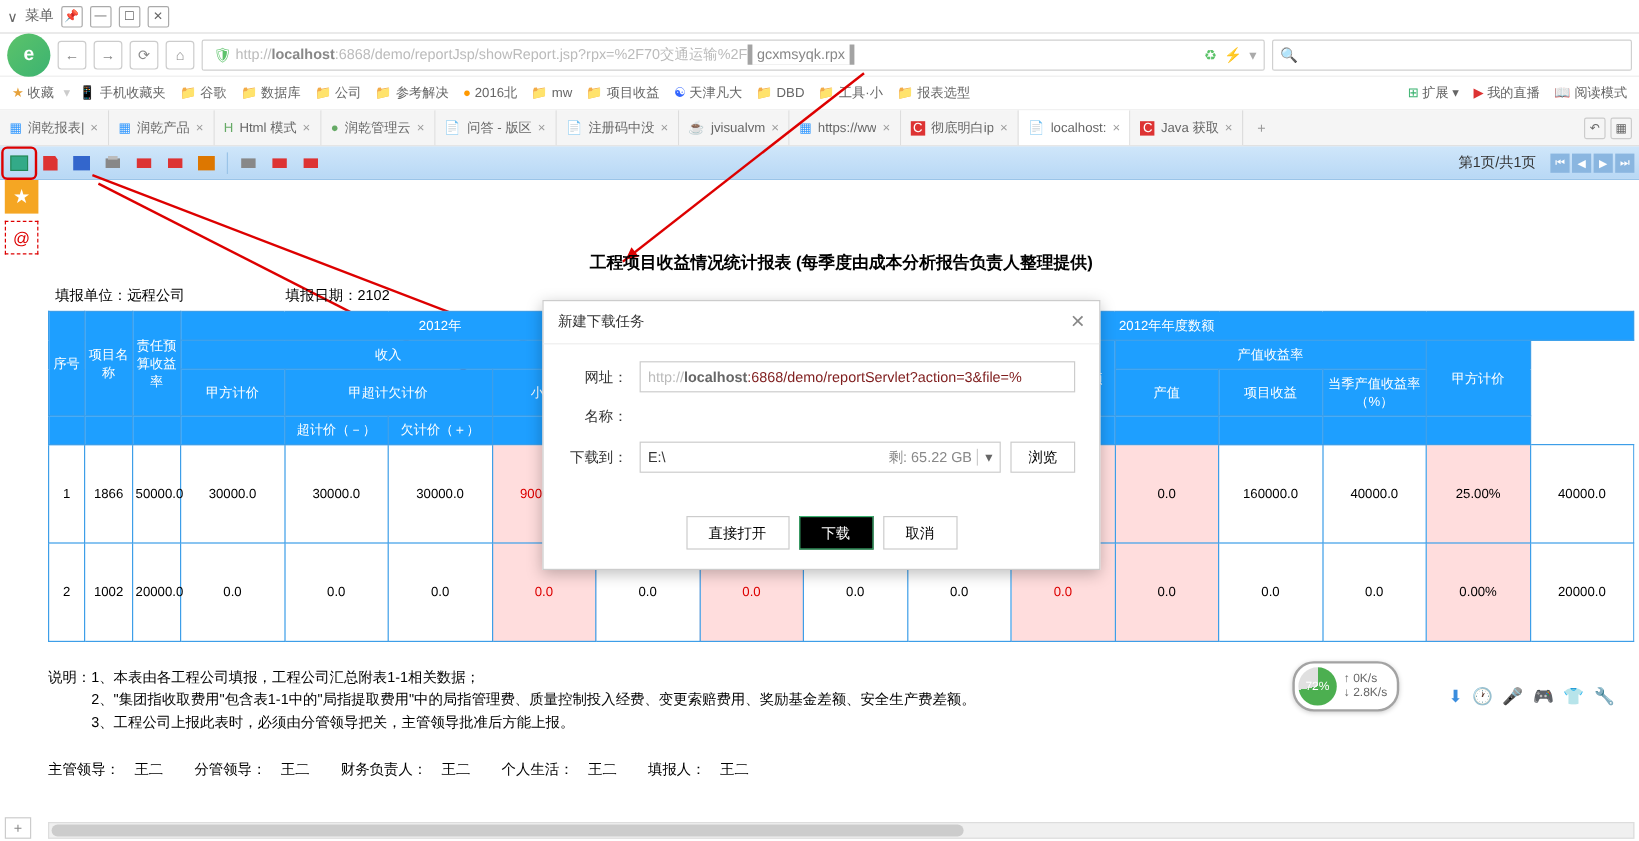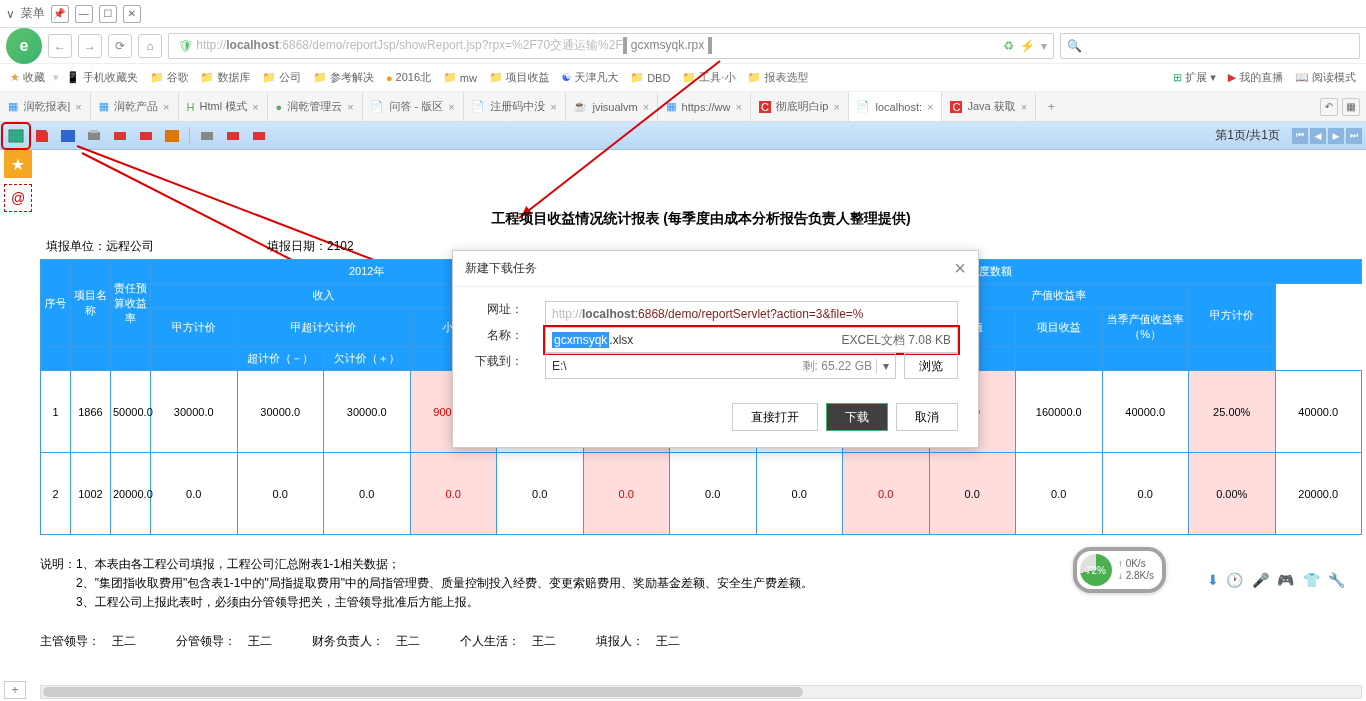--- a/index.html
+++ b/index.html
@@ -51,58 +51,58 @@
 .side { position: absolute; left: 0; top: 150px; width: 36px; display: flex; flex-direction: column; gap: 6px; align-items: center; }
 .side .star { width: 28px; height: 28px; background: #f5a623; color: #fff; display: flex; align-items: center; justify-content: center; font-size: 16px; }
 .side .at { width: 28px; height: 28px; border: 1px dashed #d00; color: #d00; display: flex; align-items: center; justify-content: center; font-size: 14px; }
 
 
 .redbox { outline: 2px solid #d00; outline-offset: 1px; }
 
 
 .content { position: absolute; left: 40px; top: 155px; right: 4px; bottom: 24px; overflow: hidden; }
 .rpt-title { text-align: center; font-weight: bold; font-size: 14px; margin: 55px 0 10px 0; }
-.rpt-meta { display: flex; gap: 113px; margin-bottom: 4px; font-size: 12px; padding: 0 6px; }
+.rpt-meta { display: flex; gap: 84px; margin-bottom: 4px; font-size: 12px; padding: 0 6px; }
 
 .tbl { border-collapse: collapse; width: 100%; table-layout: fixed; }
 .tbl th, .tbl td { border: 1px solid #3d9ee8; text-align: center; padding: 4px 2px; font-size: 11px; }
 .tbl th { background: #1e9fff; color: #fff; font-weight: normal; }
 .tbl td { height: 82px; }
 .tbl .red { color: #d00; background: #fdd; }
 .tbl .pink { background: #fdd; }
 
 .notes { margin-top: 20px; font-size: 12px; line-height: 1.6; }
-.foot { margin-top: 20px; font-size: 12px; display: flex; gap: 40px; }
-
-
-.dialog { position: absolute; left: 452px; top: 250px; width: 527px; background: #fff; border: 1px solid #ccc; box-shadow: 0 3px 12px rgba(0,0,0,0.25); z-index: 100; }
+.foot { margin-top: 20px; font-size: 12px; display: flex; gap: 26px; }
+
+
+.dialog { position: absolute; left: 452px; top: 250px; width: 465px; background: #fff; border: 1px solid #ccc; box-shadow: 0 3px 12px rgba(0,0,0,0.25); z-index: 100; }
 .dialog .dh { height: 36px; display: flex; align-items: center; padding: 0 12px; border-bottom: 1px solid #eee; }
 .dialog .dh .dt { flex: 1; font-size: 12px; color: #333; }
 .dialog .dh .dx { color: #888; font-size: 20px; }
 .dialog .db { padding: 14px 20px; }
-.dialog .row { display: flex; gap: 22px; }
+.dialog .row { display: flex; align-items: center; margin-bottom: 12px; gap: 10px; }
 .dialog .lbl { width: 50px; text-align: right; color: #333; }
 .dialog .inp { flex: 1; height: 26px; border: 1px solid #ccc; padding: 0 6px; display: flex; align-items: center; color: #aaa; font-size: 12px; }
 .dialog .inp .sel { background: #3399ff; color: #fff; padding: 1px 2px; }
 .dialog .inp.name { outline: 2px solid #d00; }
 .dialog .info { margin-left: auto; color: #666; }
 .dialog .sel-wrap { flex: 1; display: flex; }
 .dialog .selbox { flex: 1; height: 26px; border: 1px solid #ccc; display: flex; align-items: center; padding: 0 6px; }
 .dialog .selbox .caret { margin-left: 4px; border-left: 1px solid #ccc; padding-left: 6px; color: #666; }
 .dialog .browse { height: 26px; border: 1px solid #ccc; padding: 0 14px; display: flex; align-items: center; margin-left: 8px; }
-.dialog .df { display: flex; justify-content: flex-end; gap: 8px; padding: 10px 20px 16px; }
+.dialog .df { display: flex; justify-content: center; gap: 8px; padding: 10px 20px 16px; }
 .dialog .btn { height: 28px; padding: 0 18px; border: 1px solid #ccc; display: flex; align-items: center; background: #fff; }
-.dialog .btn.primary { background: #404040; color: #fff; border-color: #3cb371; }
+.dialog .btn.primary { background: #000000; color: #fff; border-color: #3cb371; }
 
 
 .arrow-line { position: absolute; height: 2px; background: #d00; transform-origin: 0 50%; }
 .arrow-line::after { content: ''; position: absolute; right: -2px; top: -4px; border: 5px solid transparent; border-left: 10px solid #d00; }
 
 
-.floatw { position: absolute; right: 200px; bottom: 108px; display: flex; align-items: center; background: #fff; border: 4px solid #a3a3a3; border-radius: 18px; padding: 3px 8px 3px 3px; gap: 6px; box-shadow: 0 1px 4px rgba(0,0,0,0.2); }
+.floatw { position: absolute; right: 200px; bottom: 108px; display: flex; align-items: center; background: #fff; border: 2px solid #a3a3a3; border-radius: 18px; padding: 3px 8px 3px 3px; gap: 6px; box-shadow: 0 1px 4px rgba(0,0,0,0.2); }
 .floatw .circ { width: 32px; height: 32px; border-radius: 16px; background: conic-gradient(#4caf50 0 72%, #e0e0e0 72% 100%); display: flex; align-items: center; justify-content: center; color: #fff; font-size: 10px; }
 .floatw .spd { font-size: 10px; color: #666; line-height: 1.2; }
 .floaticons { position: absolute; right: 20px; bottom: 113px; display: flex; gap: 8px; color: #3a8dde; font-size: 14px; }
 
 
 .plus-bl { position: absolute; left: 4px; bottom: 2px; width: 22px; height: 18px; border: 1px solid #ccc; display: flex; align-items: center; justify-content: center; color: #888; }
 
 
 .hscroll { position: absolute; left: 40px; right: 4px; bottom: 2px; height: 14px; background: #f0f0f0; border: 1px solid #ddd; }
 .hscroll .thumb { position: absolute; left: 2px; top: 1px; width: 760px; height: 10px; background: #ccc; border-radius: 5px; }
@@ -459,25 +459,20 @@
     <div class="row">
       <div class="lbl">网址：</div>
       <div class="inp">
           <span style="color:#bbb">http://</span>
           <span style="color:#666;font-weight:bold">localhost</span>
           <span style="color:#7f1d1d">:6868/demo/reportServlet?action=3&amp;file=%</span>
         </div>
     </div>
     <div class="row">
       <div class="lbl">名称：</div>
-      <div class="inp name">
-        <span class="sel">gcxmsyqk</span>
-          <span style="color:#333">.xlsx</span>
-        <span class="info">EXCEL文档 7.08 KB</span>
-      </div>
     </div>
     <div class="row">
       <div class="lbl">下载到：</div>
       <div class="sel-wrap">
         <div class="selbox">
           <span style="flex:1;color:#333">E:\</span>
           <span style="color:#888">剩: 65.22 GB</span>
           <span class="caret">▾</span>
         </div>
         <div class="browse">浏览</div>

